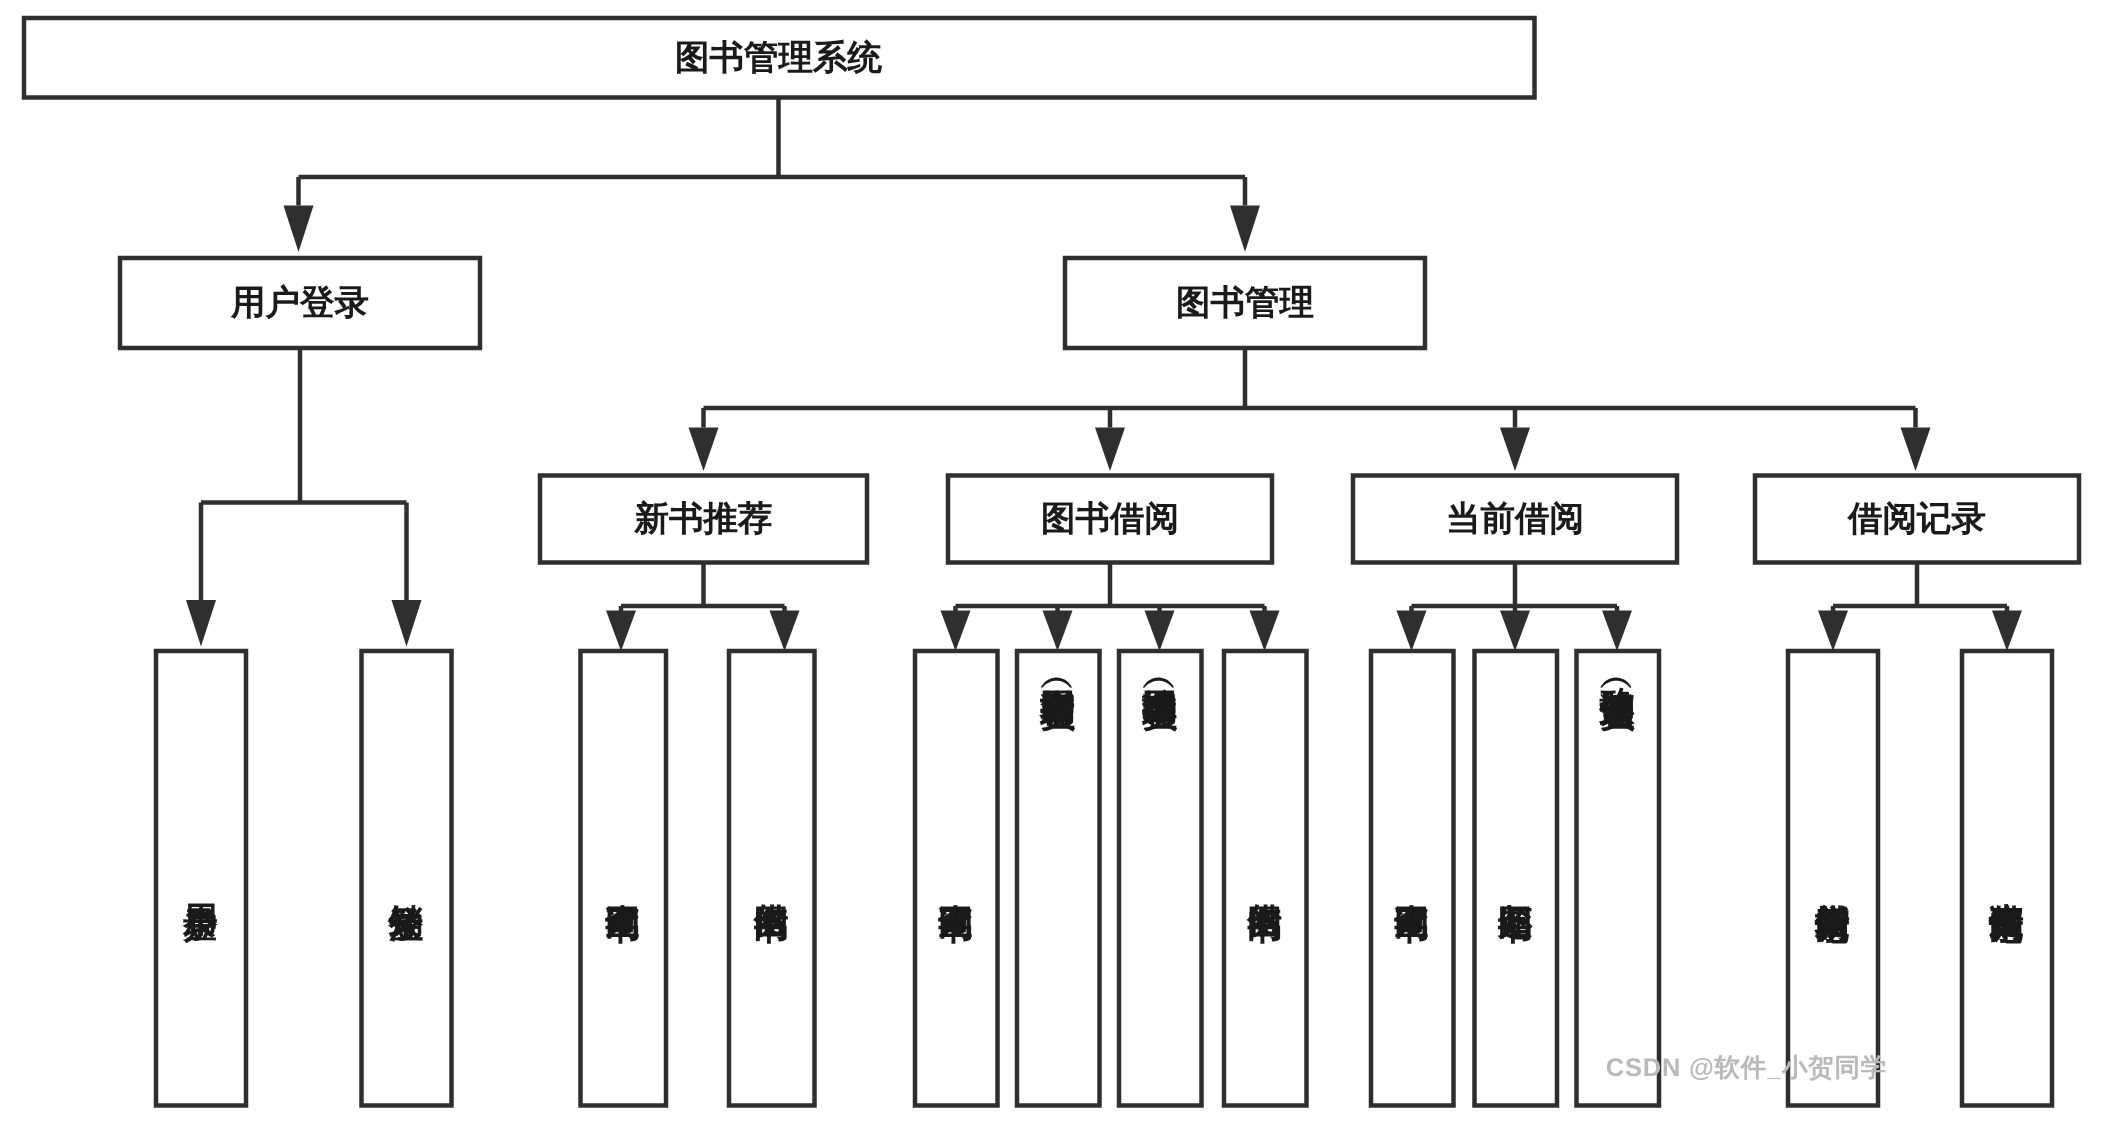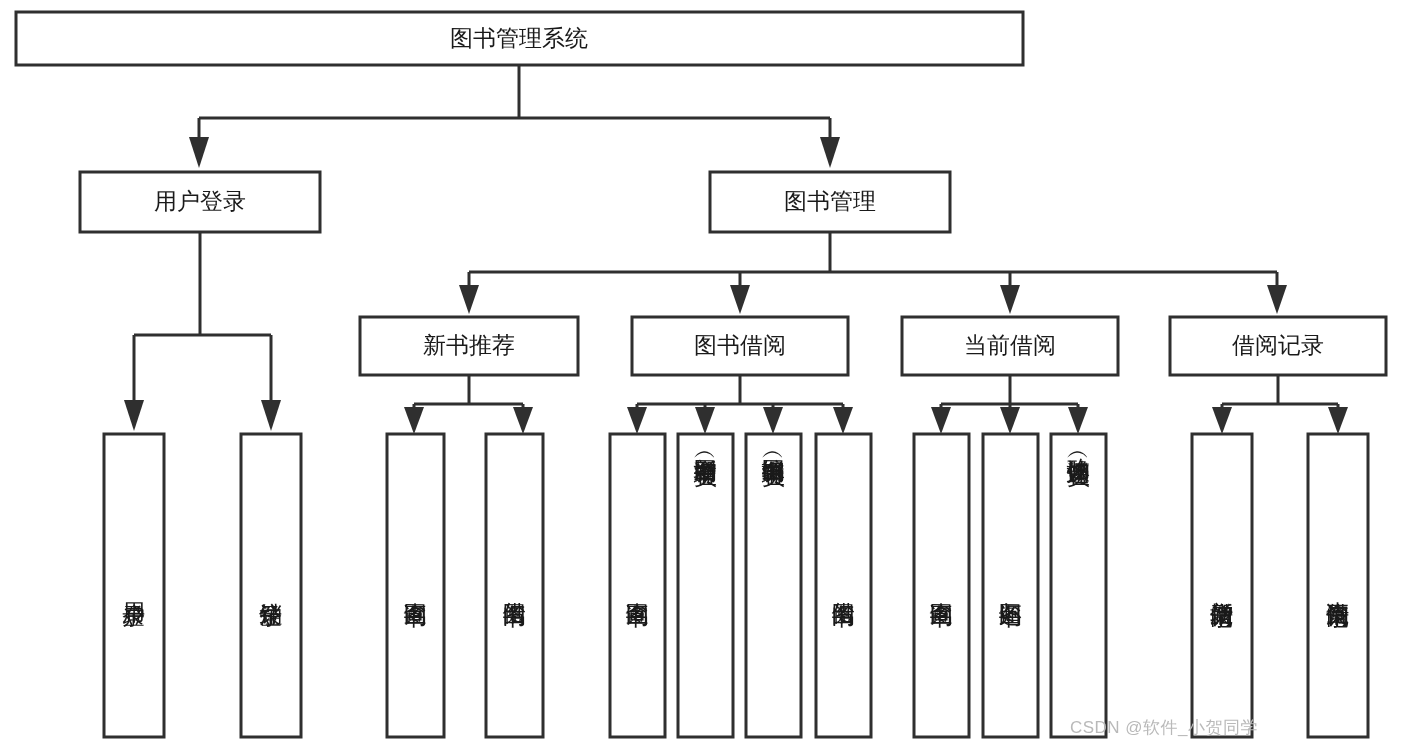--- a/index.html
+++ b/index.html
@@ -11,20 +11,21 @@
     width: 1405px;
     height: 747px;
     font-family: "Liberation Sans", "DejaVu Sans", sans-serif;
     overflow: hidden;
     position: relative;
   }
   #diagram-root {
     position: relative;
     width: 1266px;
     height: 747px;
+    font-weight: bold;
   }
   svg.tree-canvas {
     position: absolute;
     top: 0;
     left: 0;
     width: 1405px;
     height: 747px;
   }
   .node-rect {
     fill: #ffffff;
@@ -60,21 +61,21 @@
     font-family: "Liberation Sans", "DejaVu Sans", sans-serif;
     font-size: 23px;
     line-height: 1.06;
     color: #1a1a1a;
     letter-spacing: 1px;
     white-space: nowrap;
   }
   .watermark {
     position: absolute;
     right: 8px;
-    bottom: 8px;
+    bottom: 24px;
     font-family: "Liberation Sans", "DejaVu Sans", sans-serif;
     font-size: 17px;
     color: #b9b9b9;
     letter-spacing: 0.5px;
     user-select: none;
     margin-top: 25px;
   }
 </style>
 </head>
 <body>

